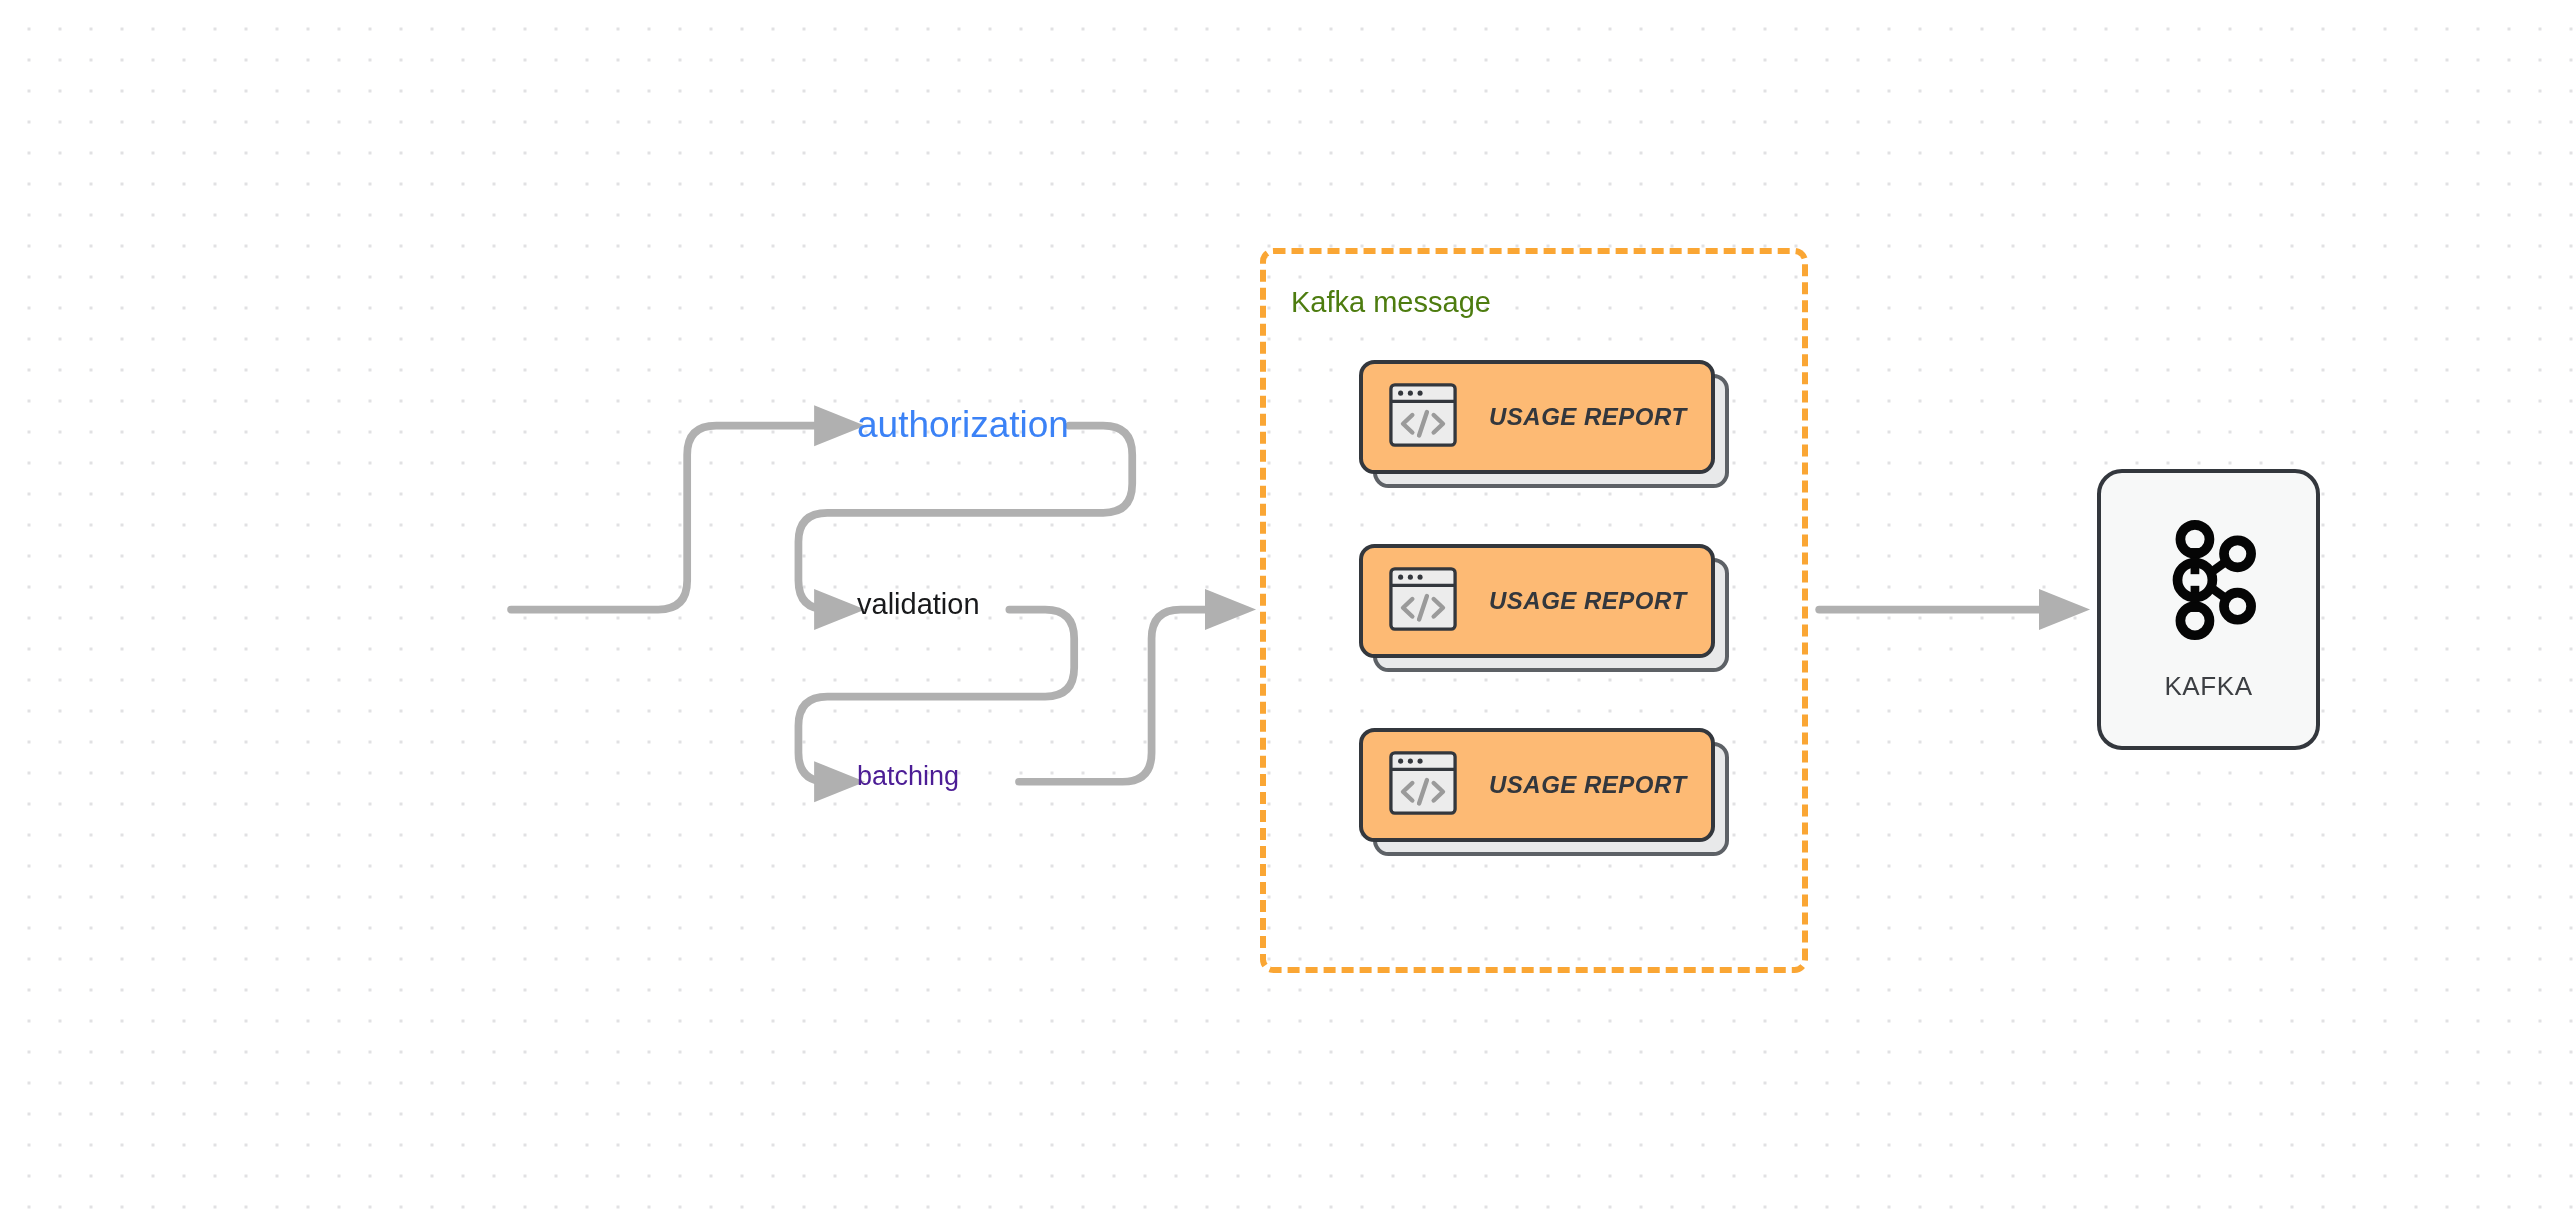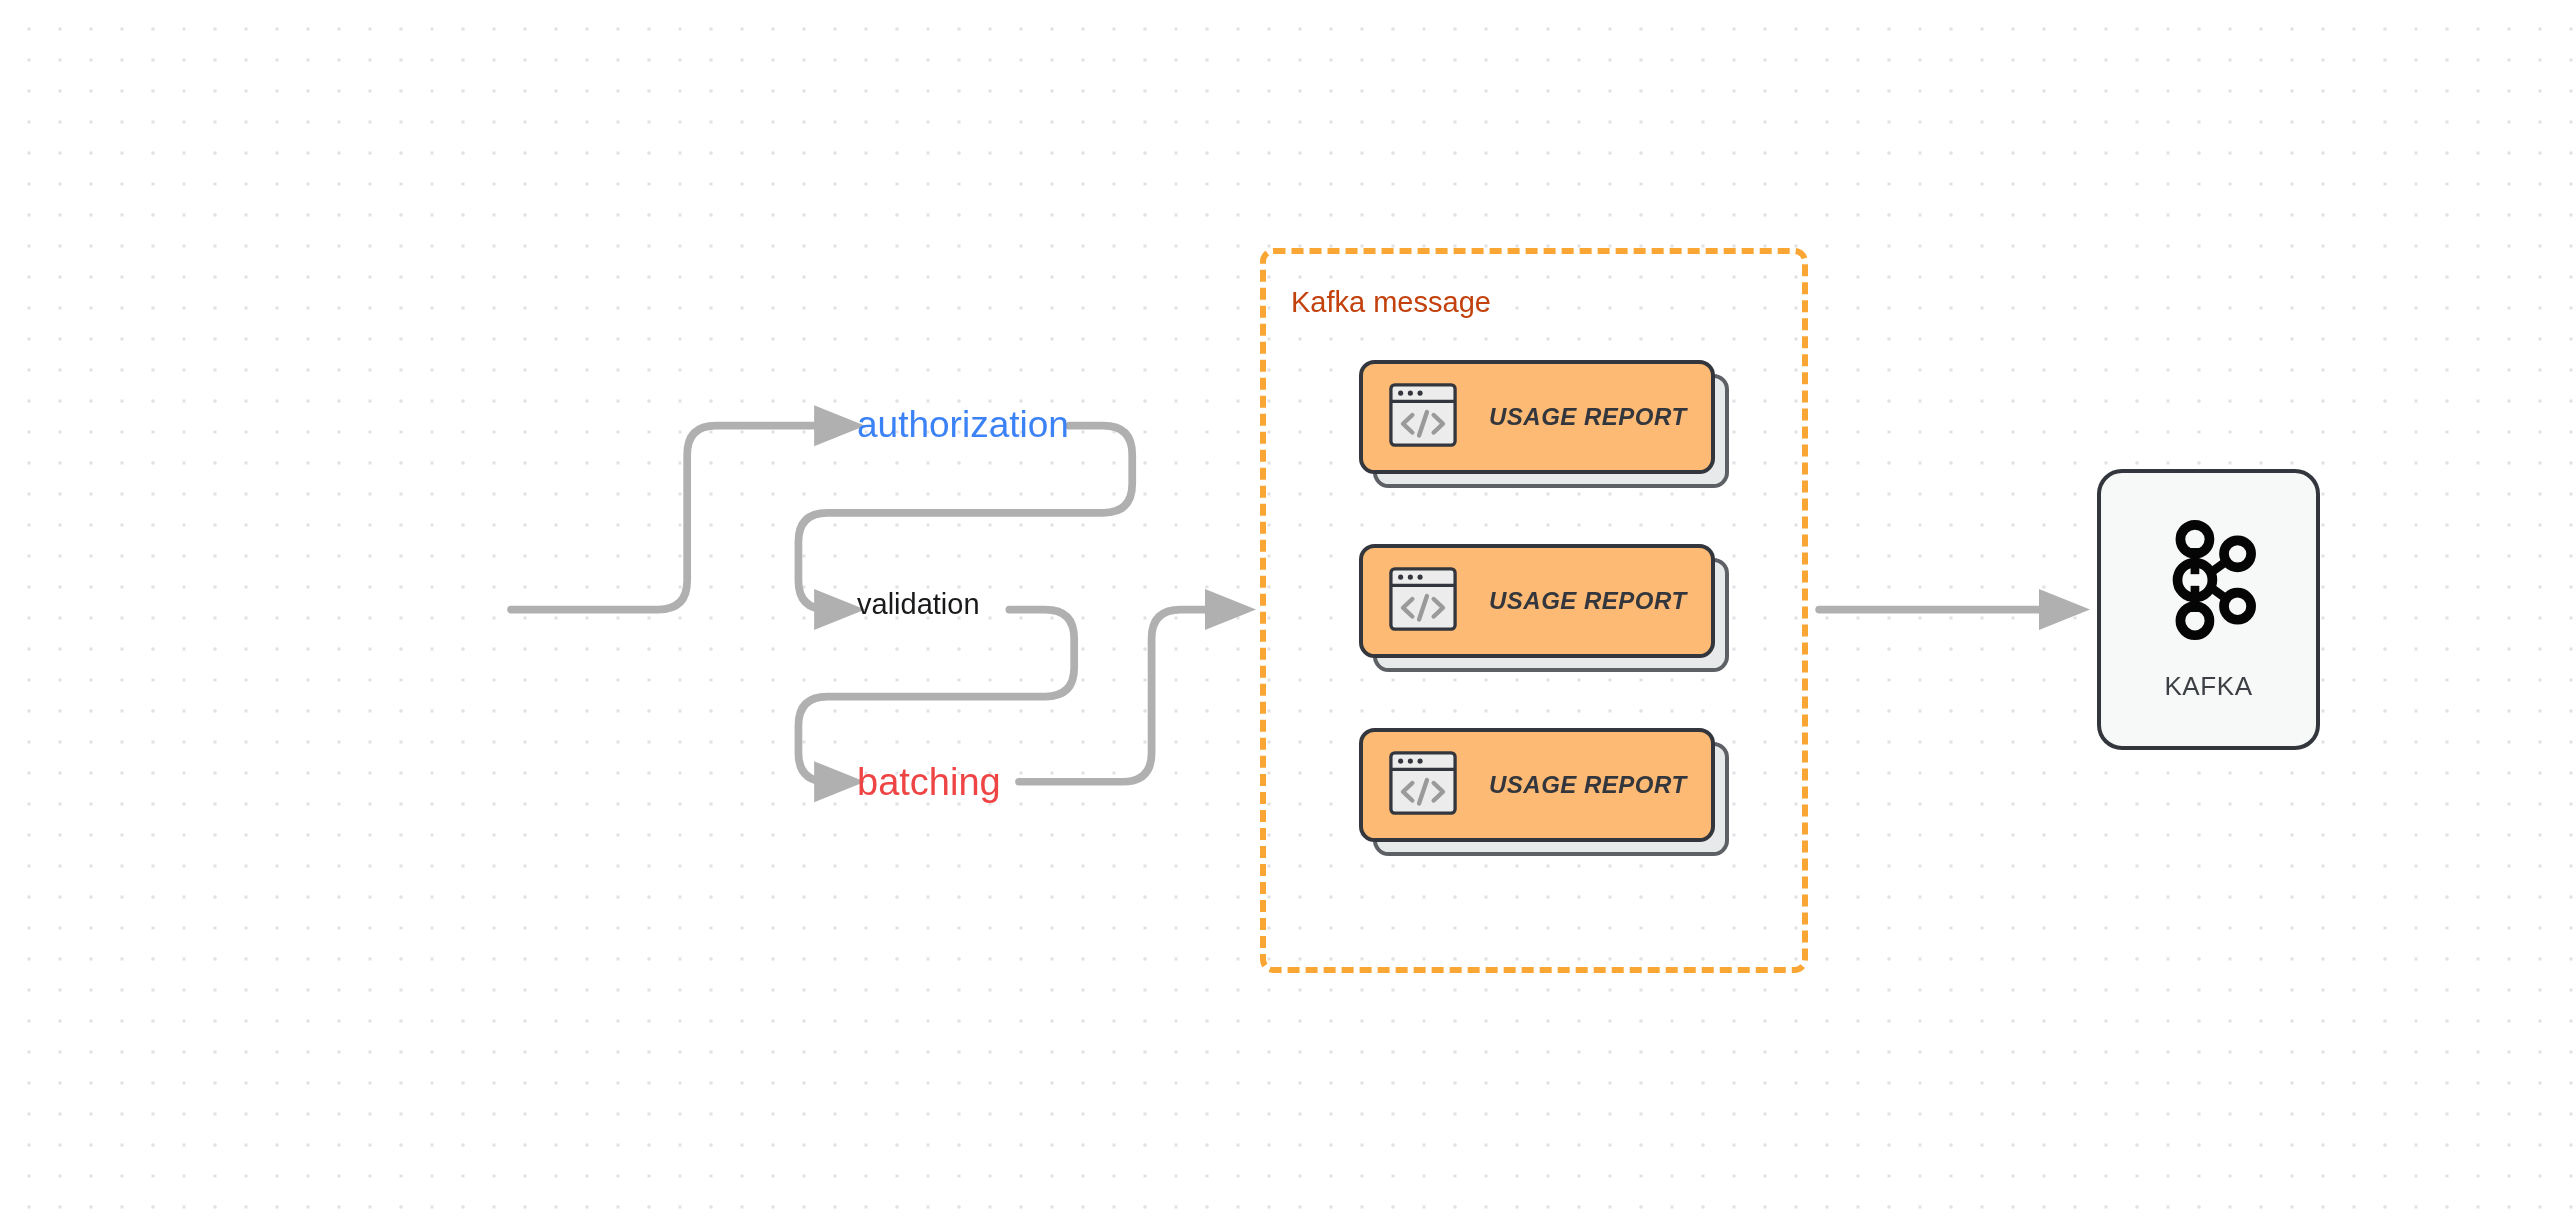--- a/index.html
+++ b/index.html
@@ -49,21 +49,21 @@
   #kafka-message-group {
     position:absolute;
     left:1260px; top:248px; width:548px; height:725px;
     border:6.8px dashed #faa634;
     border-radius:13.5px;
   }
   #kafka-message-title {
     position:absolute;
     left:25px; top:32px;
     font-size:29px;
-    color:#c2410c;
+    color:#4d7c0f;
     white-space:nowrap;
   }
 
   
   .report-card-wrap { position:absolute; width:370px; height:128px; }
   .report-card-wrap.c0 { left:93px; top:106px; }
   .report-card-wrap.c1 { left:93px; top:290px; }
   .report-card-wrap.c2 { left:93px; top:474px; }
 
   .report-card-shadow {
@@ -119,21 +119,21 @@
   </svg>
 
 
   <div style="position:absolute;left:857px;top:404px;">
     <span style="font-size:37px;color:#3b82f6;white-space:nowrap;">authorization</span>
   </div>
   <div style="position:absolute;left:857px;top:588px;">
     <span style="font-size:29px;color:#18191b;white-space:nowrap;margin-top:43px;">validation</span>
   </div>
   <div style="position:absolute;left:857px;top:761px;">
-    <span style="font-size:38px;color:#ef4444;white-space:nowrap;">batching</span>
+    <span style="font-size:27px;color:#4c1d95;white-space:nowrap;">batching</span>
   </div>
 
   <div id="kafka-message-group">
     <div id="kafka-message-title">Kafka message</div>
 
     <div class="report-card-wrap c0">
       <div class="report-card-shadow"></div>
       <div class="report-card">
         <span class="card-icon">
           <svg width="70" height="70" viewBox="0 0 72 72" xmlns="http://www.w3.org/2000/svg">

